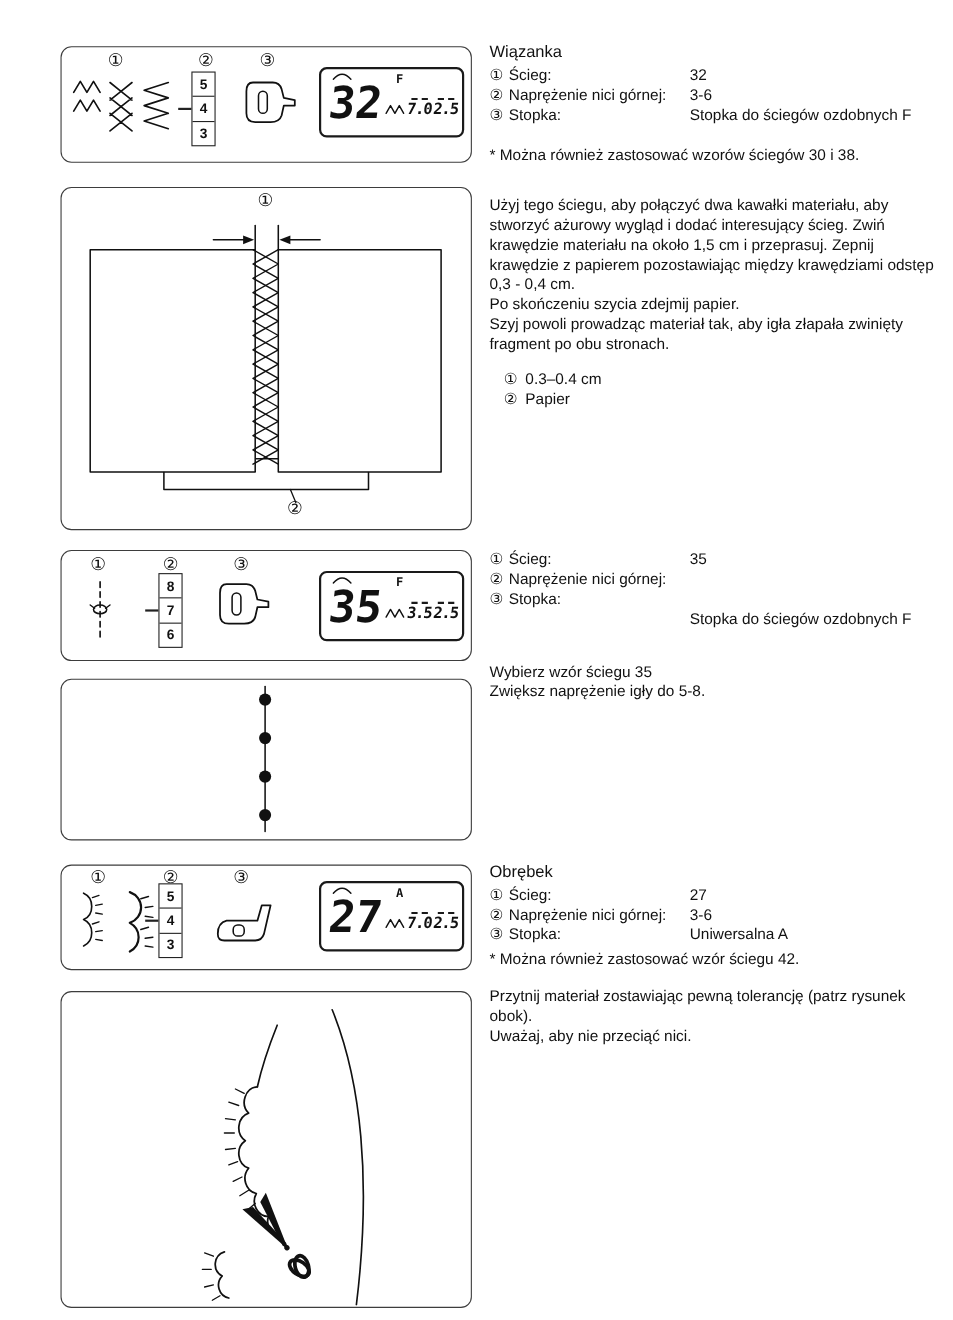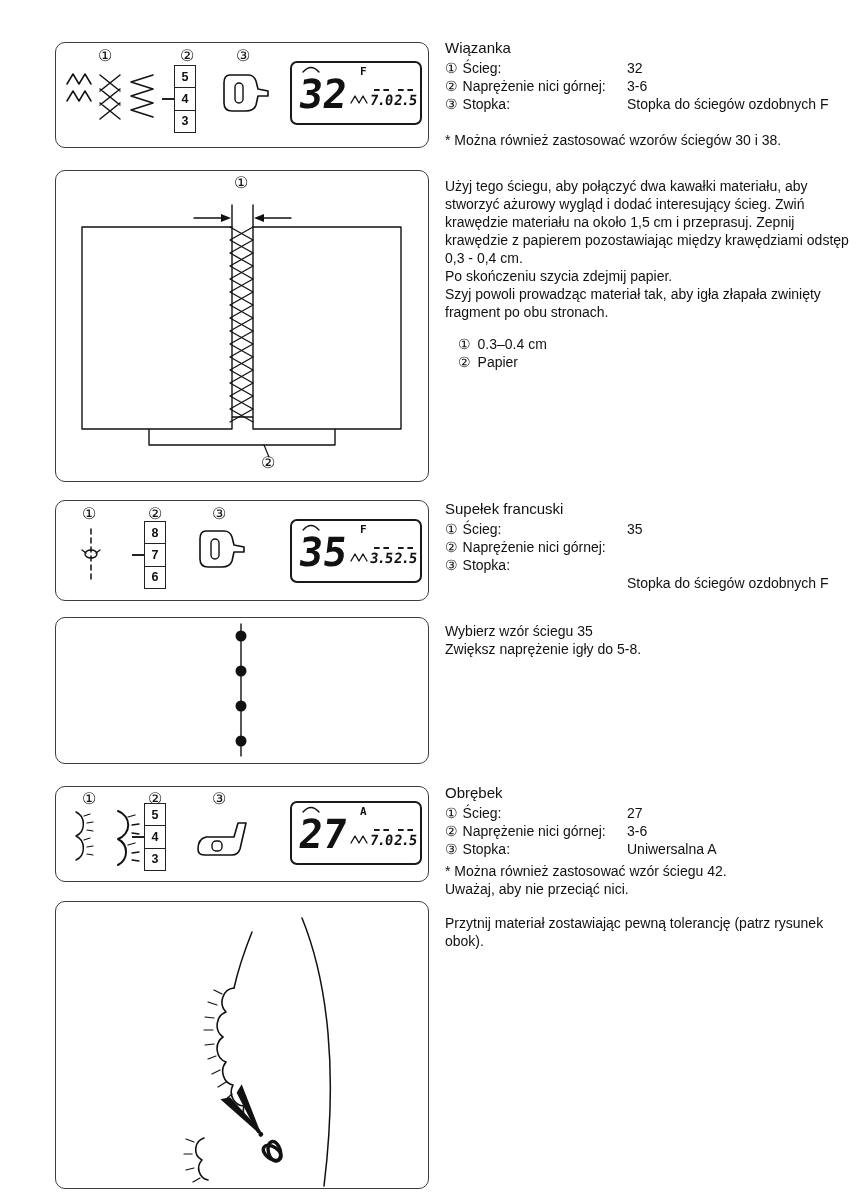--- a/index.html
+++ b/index.html
@@ -318,21 +318,20 @@
       <span>0.3–0.4 cm</span>
     </div>
     <div class="legend-item">
       <span class="legend-num">②</span>
       <span>Papier</span>
     </div>
   </div>
 </div>
 
 <div class="rc-section" style="top:499px">
-  <div class="rc-heading">Supełek francuski</div>
   <div class="spec">
     <div class="spec-label">
         <span class="spec-num">①</span>
         <span>Ścieg:</span>
       </div>
     <div class="spec-value">35</div>
   </div>
   <div class="spec">
     <div class="spec-label">
         <span class="spec-num">②</span>
@@ -369,15 +368,15 @@
     <div class="spec-value">3-6</div>
   </div>
   <div class="spec">
     <div class="spec-label">
         <span class="spec-num">③</span>
         <span>Stopka:</span>
       </div>
     <div class="spec-value">Uniwersalna A</div>
   </div>
   <div class="note" style="margin-top:4px">* Można również zastosować wzór ściegu 42.</div>
+  <div style="margin-top:16px">Przytnij materiał zostawiając pewną tolerancję (patrz rysunek obok).</div>
   <div>Uważaj, aby nie przeciąć nici.</div>
-  <div style="margin-top:16px">Przytnij materiał zostawiając pewną tolerancję (patrz rysunek obok).</div>
 </div>
 
 </body></html>

